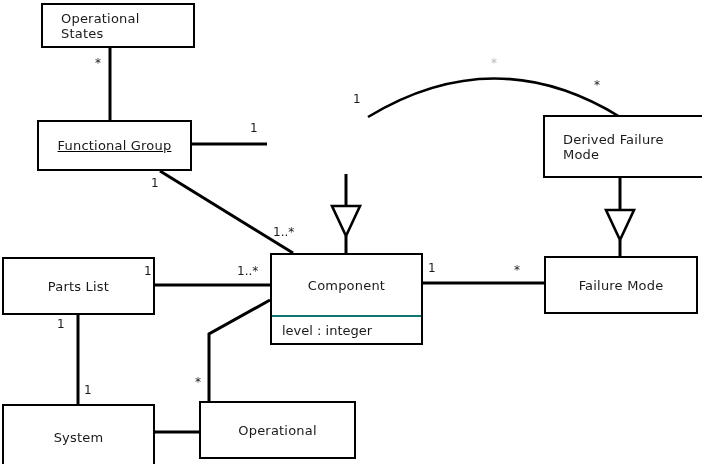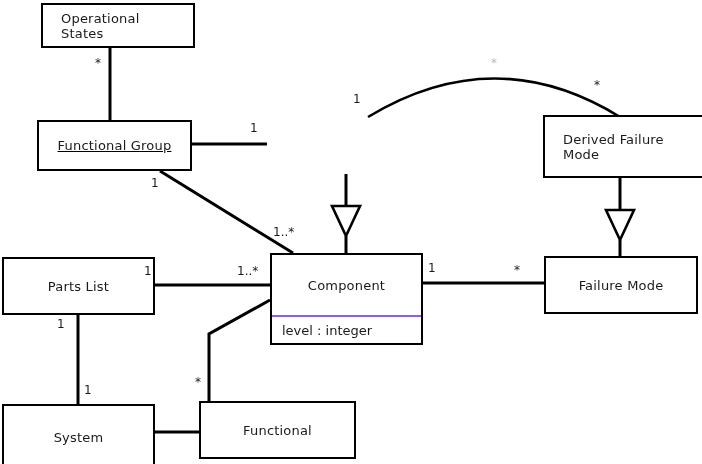--- a/index.html
+++ b/index.html
@@ -38,21 +38,21 @@
     flex: 1 1 auto;
     display: flex;
     align-items: center;
     justify-content: center;
     font-size: 13px;
     color: #1a1a1a;
     letter-spacing: 0.2px;
     padding: 0 18px;
   }
   .uml-attr-compartment {
-    border-top: 2px solid #8b5cf6;
+    border-top: 2px solid #0f766e;
     display: flex;
     align-items: center;
     justify-content: flex-start;
     font-size: 13px;
     color: #1a1a1a;
     padding: 0 0 0 10px;
     height: 26px;
     flex: 0 0 auto;
   }
   .mult-label {
@@ -125,21 +125,21 @@
 
   <div class="uml-class" style="left:544px; top:256px; width:154px; height:58px;">
     <div class="uml-name-compartment">Failure Mode</div>
   </div>
 
   <div class="uml-class" style="left:2px; top:404px; width:153px; height:66px;">
     <div class="uml-name-compartment">System</div>
   </div>
 
   <div class="uml-class" style="left:199px; top:401px; width:157px; height:58px;">
-    <div class="uml-name-compartment">Functional</div>
+    <div class="uml-name-compartment">Operational</div>
   </div>
 
   <div class="mult-label" style="left:95px; top:57px;">*</div>
 
   <div class="mult-label" style="left:250px; top:122px;">1</div>
 
   <div class="mult-label" style="left:353px; top:93px;">1</div>
 
   <div class="mult-label faint" style="left:491px; top:57px;">*</div>
 

